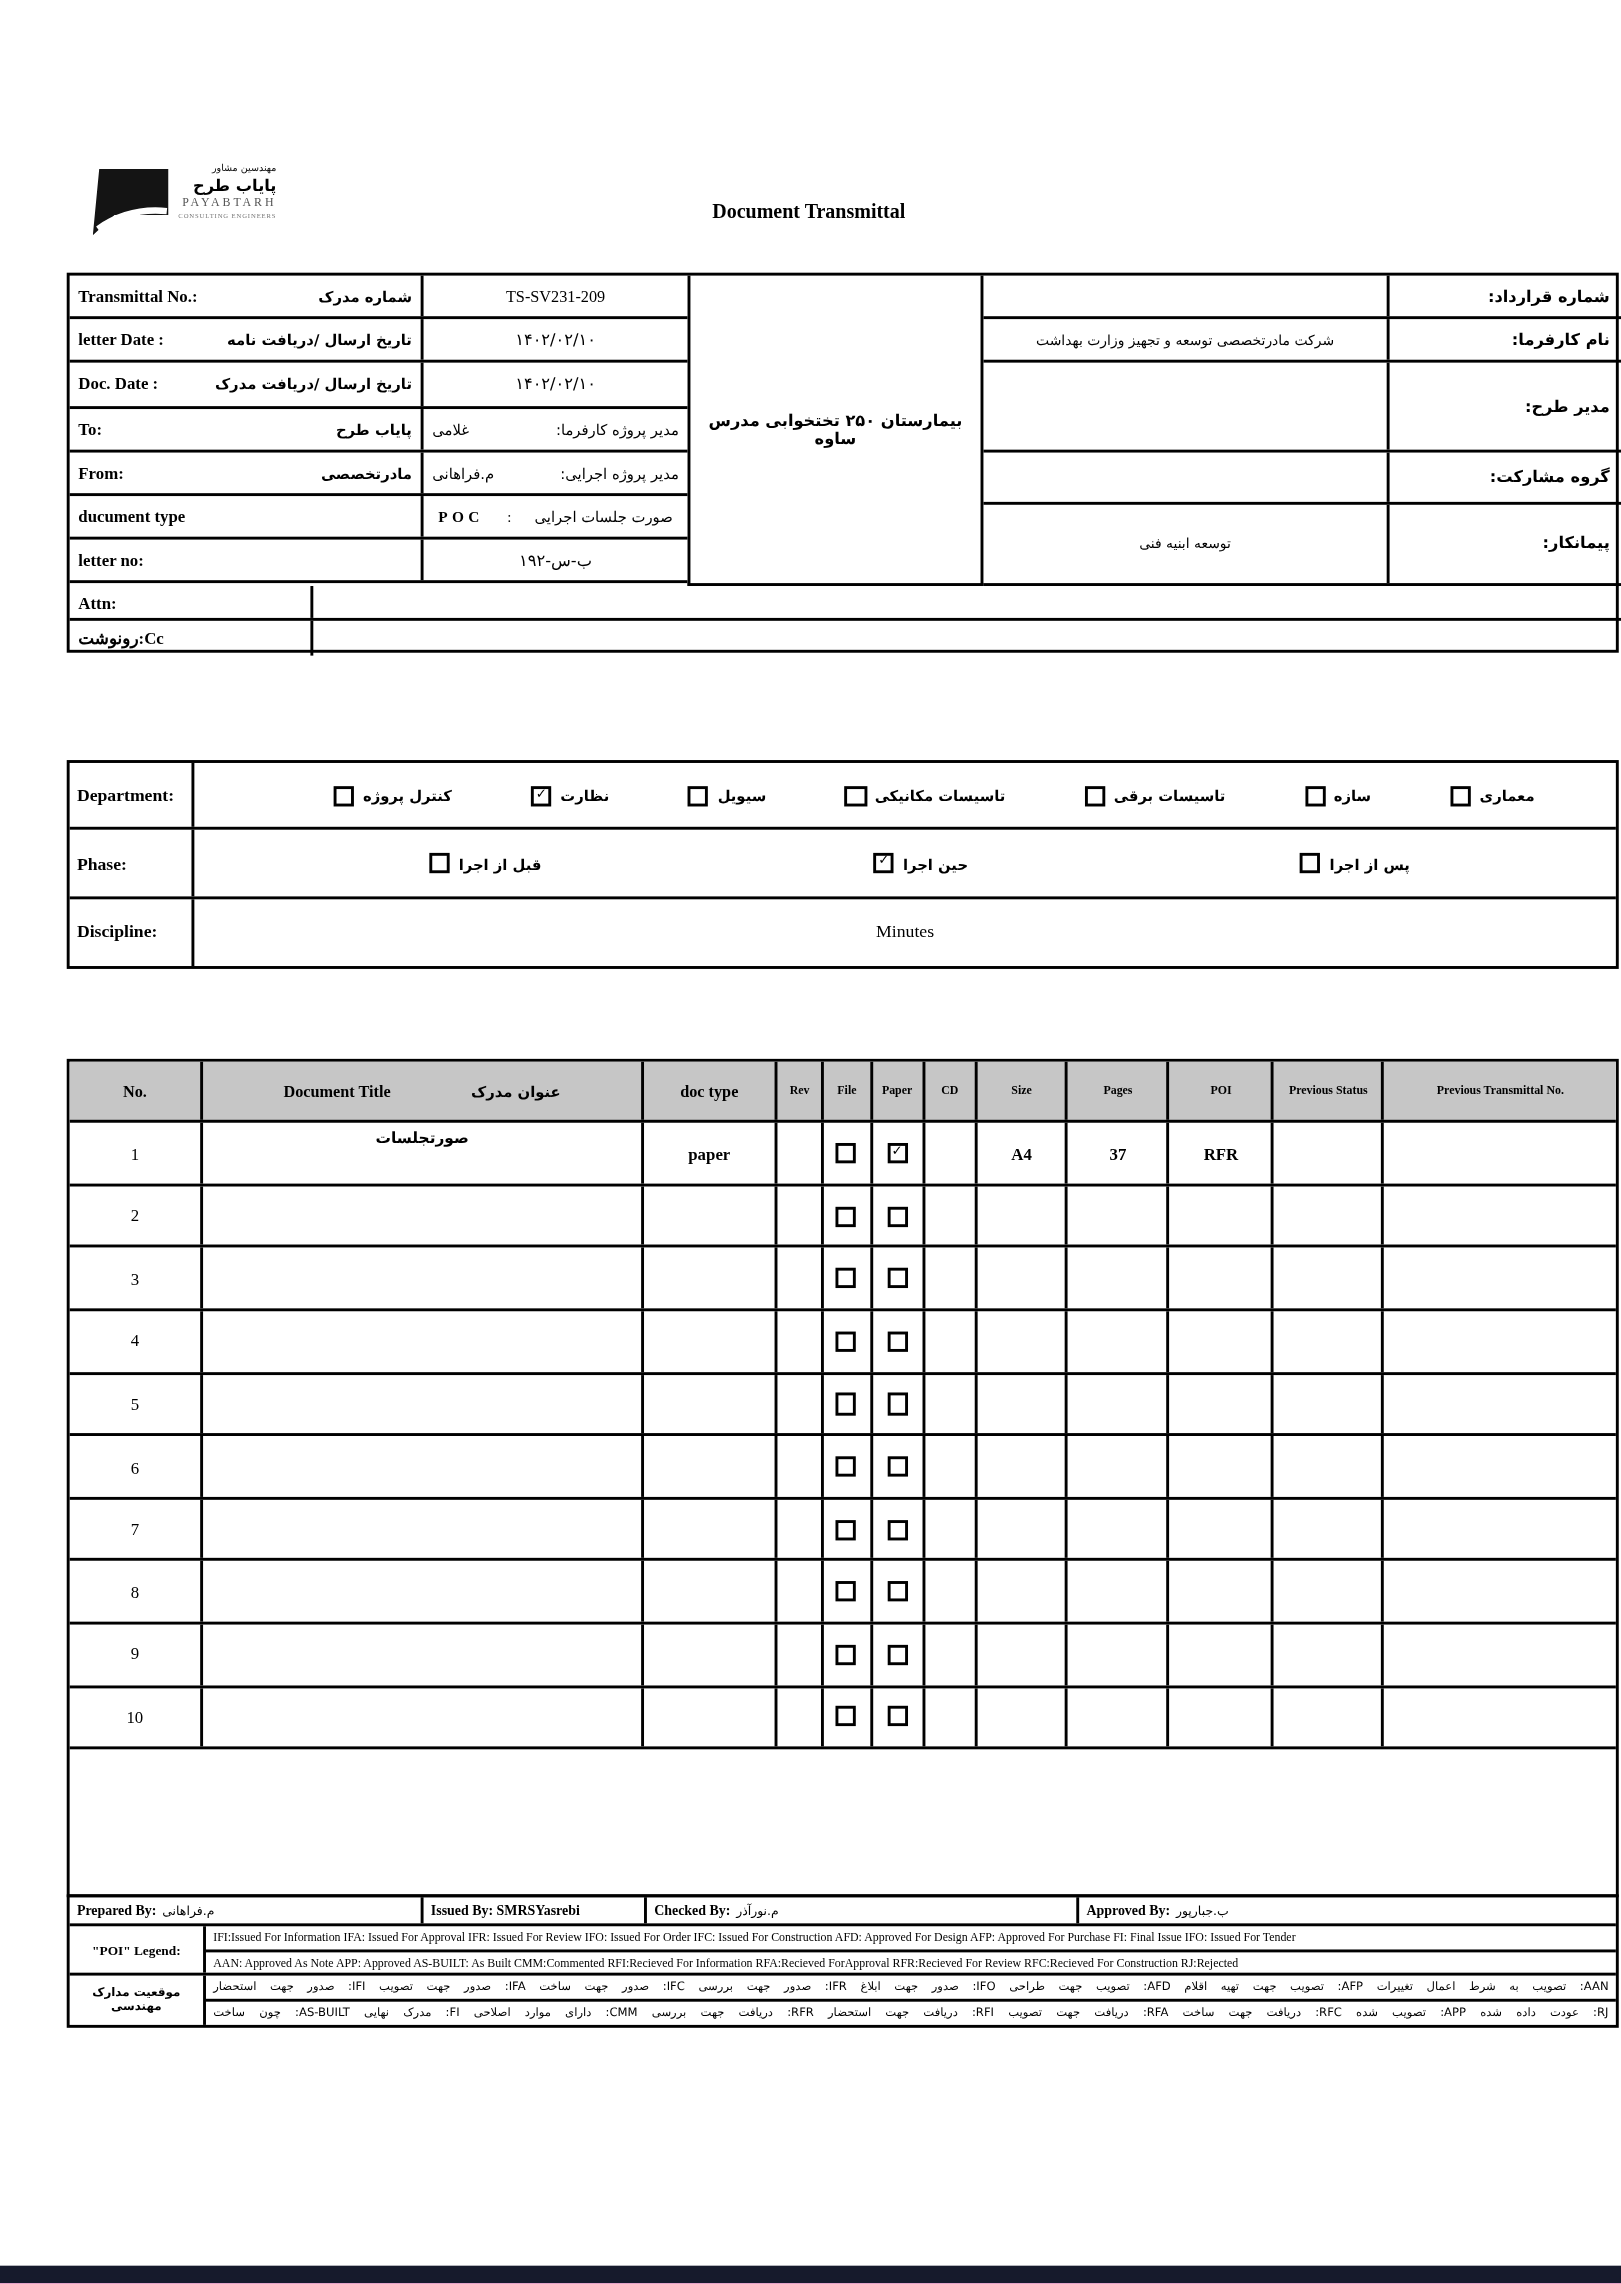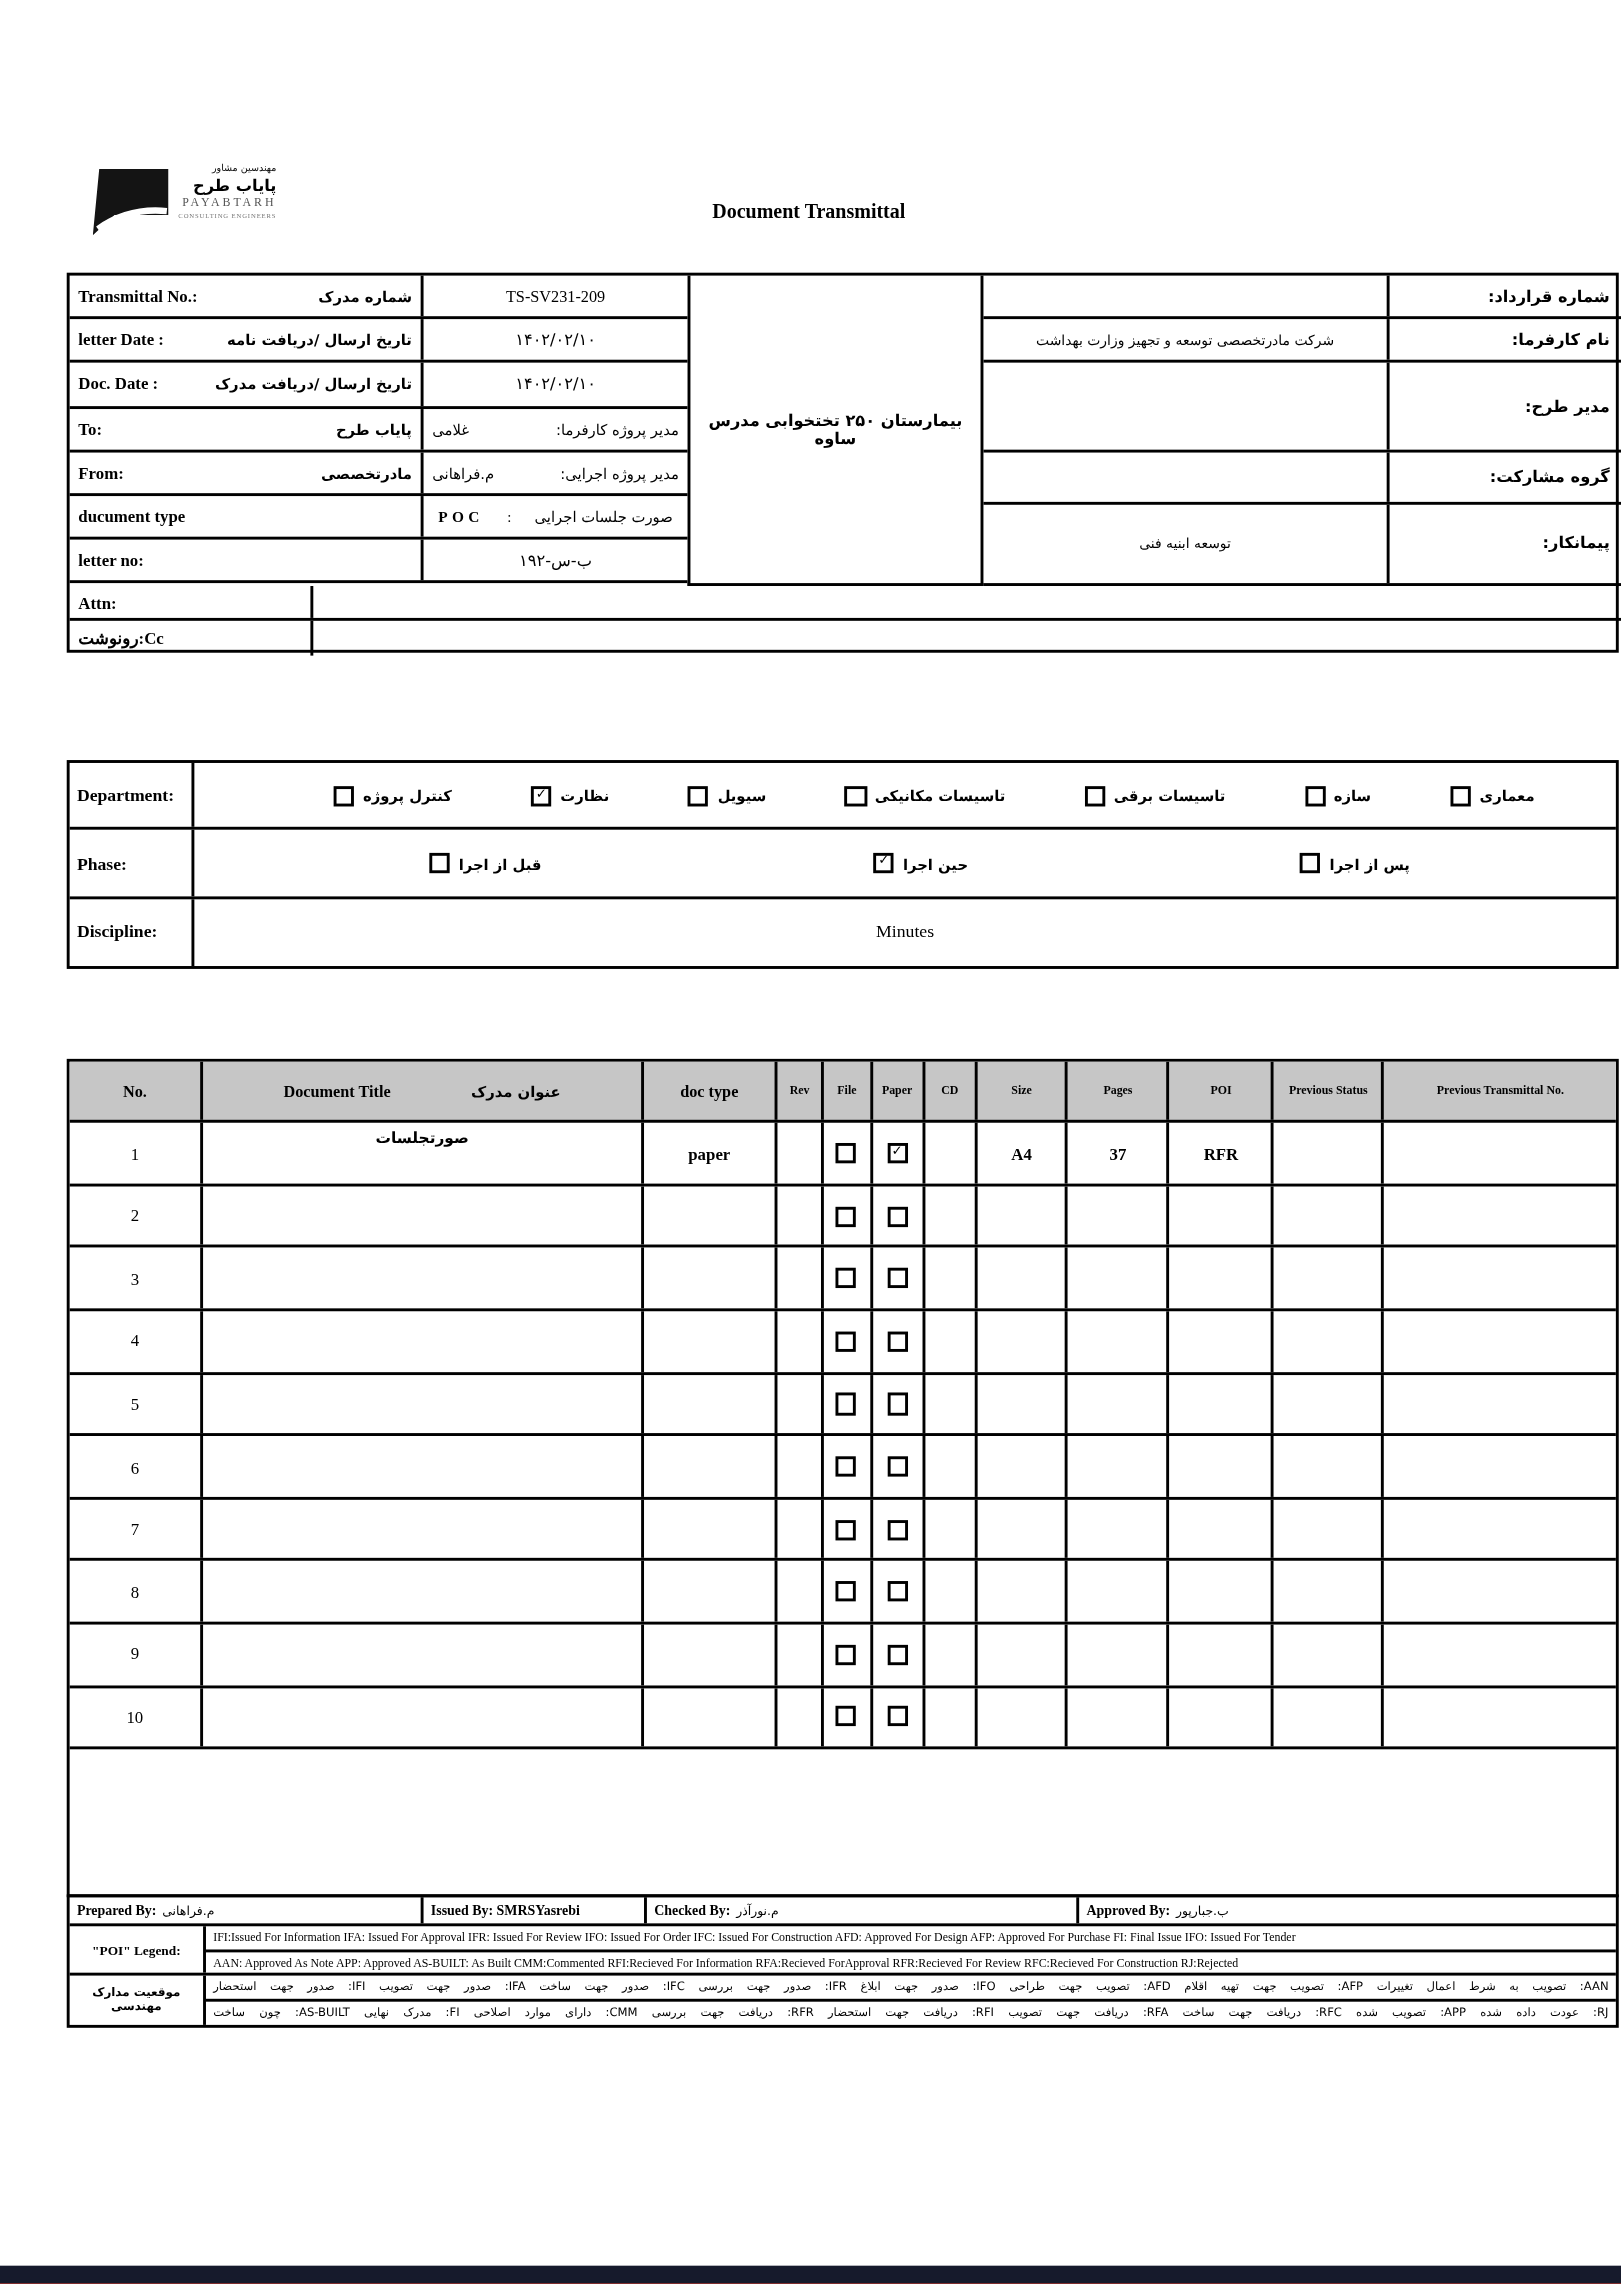--- a/index.html
+++ b/index.html
@@ -1,16 +1,16 @@
 <!DOCTYPE html>
 <html style="font-size:8.1px"><head>
 <meta charset="utf-8">
 <style>
   html,body{margin:0;padding:0;background:#ffffff;}
-  .viewport{width:1622px;height:2284px;overflow:hidden;position:relative;background:#7f1d1d;}
+  .viewport{width:1622px;height:2284px;overflow:hidden;position:relative;background:#f9a8d4;}
   .page{width:559px;height:787px;position:relative;background:#fff;color:#000;
         font-family:"Liberation Serif","DejaVu Serif",serif;
         transform:scale(2.901);transform-origin:0 0;}
   .fa{font-family:"DejaVu Sans",sans-serif;}
 
   
   .header{position:absolute;top:56px;left:23px;right:24.4px;height:36px;}
   .logo{position:absolute;left:9.1px;top:1px;display:flex;gap:3px;align-items:flex-start;}
   .logo-mark{width:26.4px;height:25.4px;}
   .logo-text{display:flex;flex-direction:column;align-items:flex-end;line-height:1.15;}

